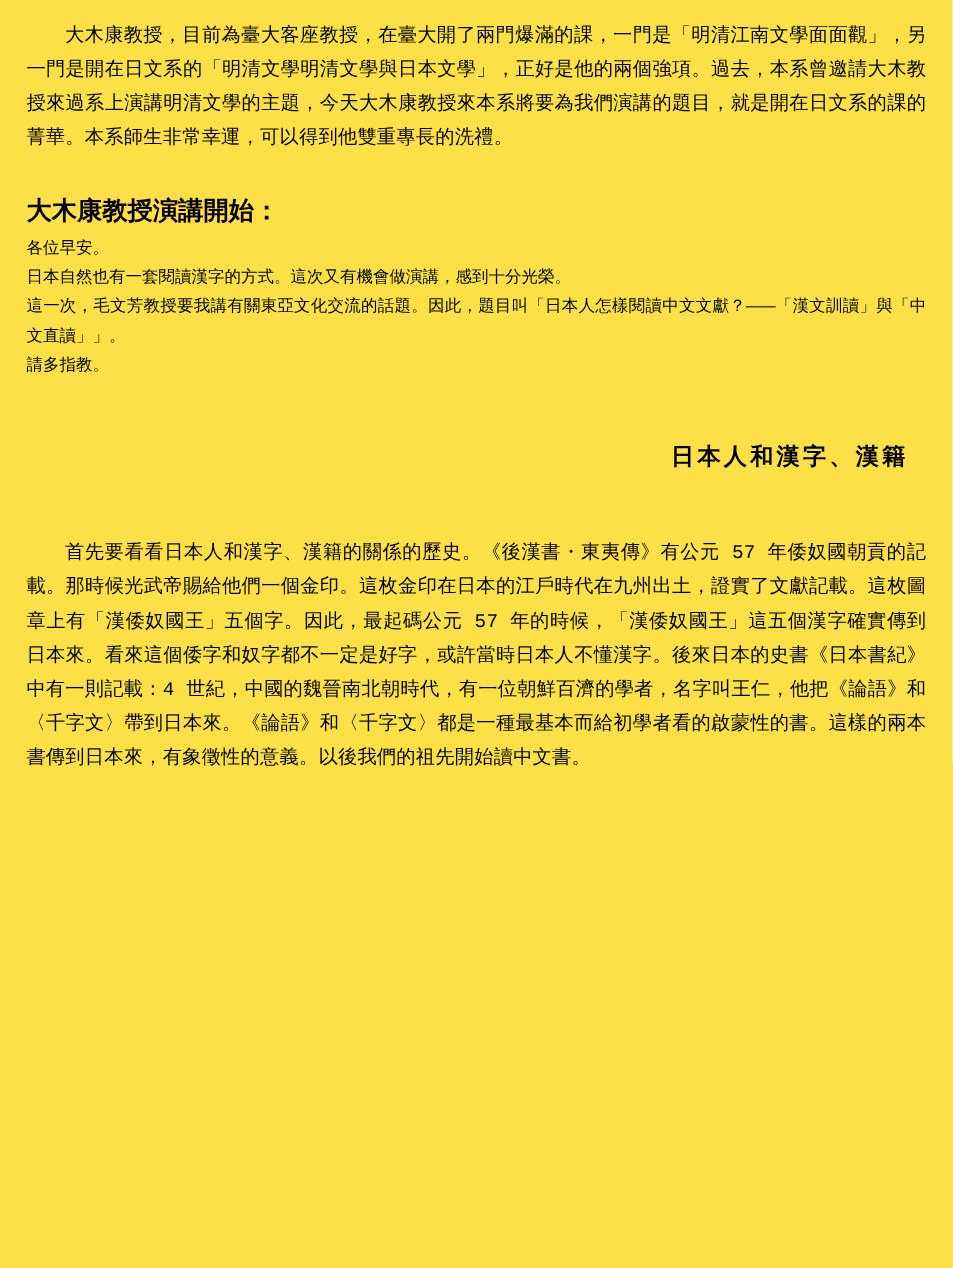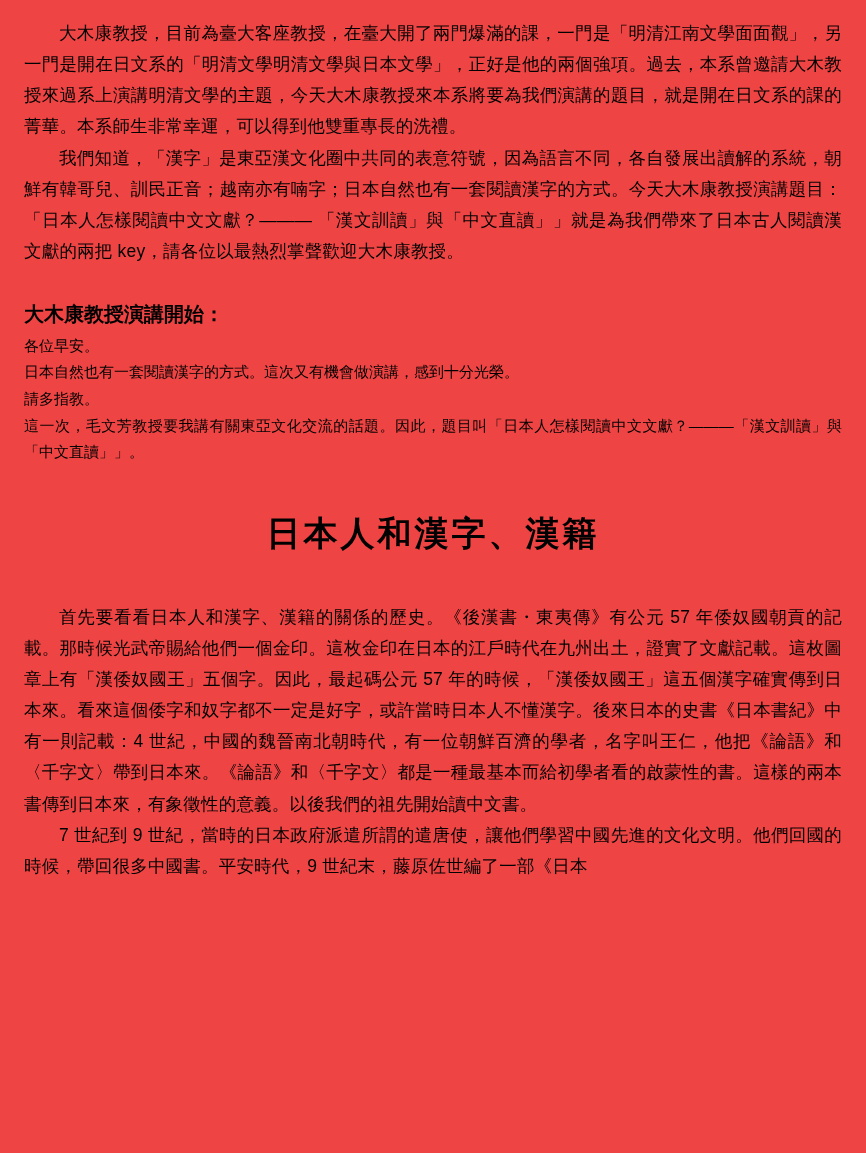--- a/index.html
+++ b/index.html
@@ -4,83 +4,81 @@
 <style>
   html, body {
     margin: 0;
     padding: 0;
     background: #ffffff;
   }
   .page {
     position: relative;
     width: 866px;
     height: 1153px;
-    background: #ef4444;
-    font-family: Liberation Sans, sans-serif;
+    background: #fde047;
+    font-family: Liberation Mono, monospace;
     color: #000000;
     box-sizing: border-box;
     padding: 18px 24px 0 24px;
     overflow: hidden;
   }
   .para {
     font-size: 17.5px;
     line-height: 1.78;
     text-align: justify;
     text-justify: inter-ideograph;
     margin: 0;
     letter-spacing: 0.2px;
   }
   .indent {
     text-indent: 2em;
   }
   .spacer-md { height: 30px; }
   .spacer-lg { height: 40px; }
   .bold-lead {
-    font-size: 20px;
+    font-size: 23px;
     line-height: 1.78;
     font-weight: bold;
     margin: 0;
   }
   .line {
     font-size: 15px;
     line-height: 1.78;
     margin: 0;
     text-align: justify;
     text-justify: inter-ideograph;
   }
   .section-title {
-    font-size: 34px;
+    font-size: 21px;
     font-weight: bold;
-    text-align: center;
+    text-align: right;
     letter-spacing: 3px;
-    margin: 4px;
+    margin: 16px;
     line-height: 1.4;
   }
 </style>
 </head>
 <body>
 
 <div class="page">
 
   <p class="para indent">大木康教授，目前為臺大客座教授，在臺大開了兩門爆滿的課，一門是「明清江南文學面面觀」，另一門是開在日文系的「明清文學明清文學與日本文學」，正好是他的兩個強項。過去，本系曾邀請大木教授來過系上演講明清文學的主題，今天大木康教授來本系將要為我們演講的題目，就是開在日文系的課的菁華。本系師生非常幸運，可以得到他雙重專長的洗禮。</p>
 
-  <p class="para indent">我們知道，「漢字」是東亞漢文化圈中共同的表意符號，因為語言不同，各自發展出讀解的系統，朝鮮有韓哥兒、訓民正音；越南亦有喃字；日本自然也有一套閱讀漢字的方式。今天大木康教授演講題目：「日本人怎樣閱讀中文文獻？——— 「漢文訓讀」與「中文直讀」」就是為我們帶來了日本古人閱讀漢文獻的兩把 key，請各位以最熱烈掌聲歡迎大木康教授。</p>
 
   <div class="spacer-md"></div>
 
   <p class="bold-lead">大木康教授演講開始：</p>
 
   <p class="line">各位早安。</p>
   <p class="line">日本自然也有一套閱讀漢字的方式。這次又有機會做演講，感到十分光榮。</p>
+  <p class="line">這一次，毛文芳教授要我講有關東亞文化交流的話題。因此，題目叫「日本人怎樣閱讀中文文獻？———「漢文訓讀」與「中文直讀」」。</p>
   <p class="line">請多指教。</p>
-  <p class="line">這一次，毛文芳教授要我講有關東亞文化交流的話題。因此，題目叫「日本人怎樣閱讀中文文獻？———「漢文訓讀」與「中文直讀」」。</p>
 
   <div class="spacer-lg"></div>
 
   <h1 class="section-title">日本人和漢字、漢籍</h1>
 
   <div class="spacer-lg"></div>
 
   <p class="para indent">首先要看看日本人和漢字、漢籍的關係的歷史。《後漢書・東夷傳》有公元 57 年倭奴國朝貢的記載。那時候光武帝賜給他們一個金印。這枚金印在日本的江戶時代在九州出土，證實了文獻記載。這枚圖章上有「漢倭奴國王」五個字。因此，最起碼公元 57 年的時候，「漢倭奴國王」這五個漢字確實傳到日本來。看來這個倭字和奴字都不一定是好字，或許當時日本人不懂漢字。後來日本的史書《日本書紀》中有一則記載：4 世紀，中國的魏晉南北朝時代，有一位朝鮮百濟的學者，名字叫王仁，他把《論語》和〈千字文〉帶到日本來。《論語》和〈千字文〉都是一種最基本而給初學者看的啟蒙性的書。這樣的兩本書傳到日本來，有象徵性的意義。以後我們的祖先開始讀中文書。</p>
 
-  <p class="para indent">7 世紀到 9 世紀，當時的日本政府派遣所謂的遣唐使，讓他們學習中國先進的文化文明。他們回國的時候，帶回很多中國書。平安時代，9 世紀末，藤原佐世編了一部《日本</p>
 
 </div>
 
 </body></html>

